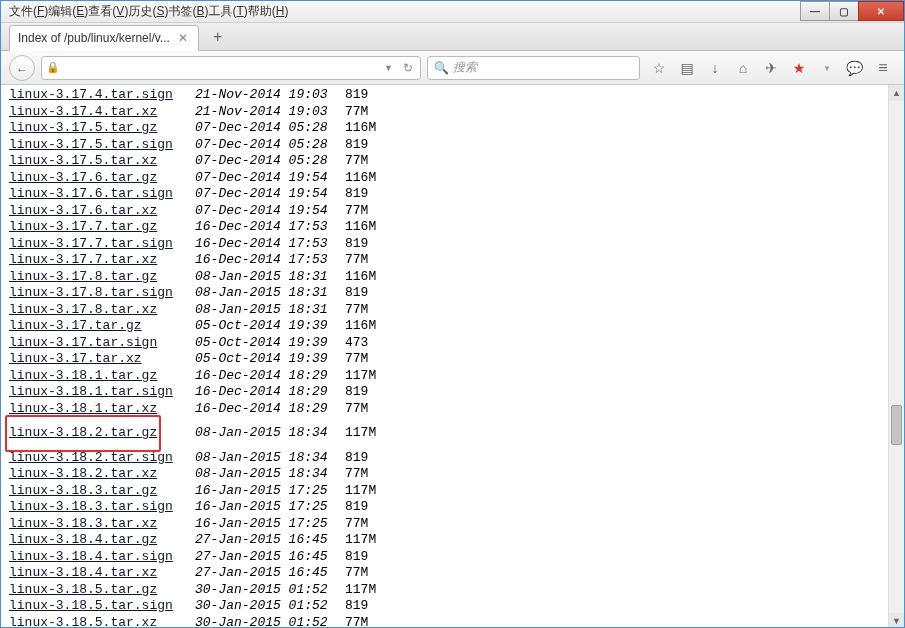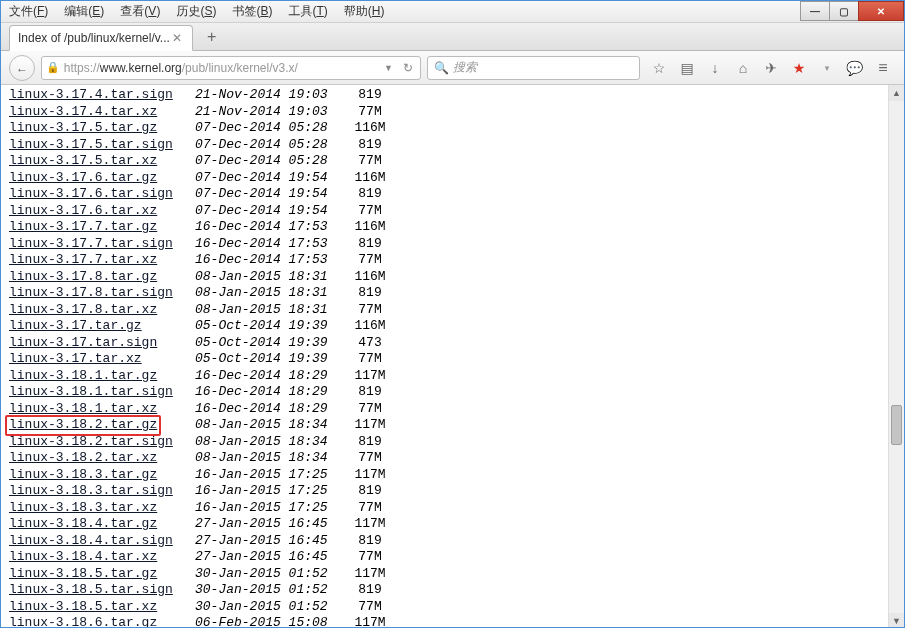--- a/index.html
+++ b/index.html
@@ -16,21 +16,21 @@
     
     .titlebar {
       height: 22px;
       background: linear-gradient(#f8f8f8, #eaeaea);
       display: flex;
       align-items: center;
       padding: 0 0 0 8px;
       border-bottom: 1px solid #d0d0d0;
       position: relative;
     }
-    .menu-items { display: flex; gap: 16px; font-size: 12px; color: #333; }
+    .menu-items { display: flex; gap: 0; font-size: 12px; color: #333; }
     .menu-item { cursor: default; }
     .menu-item u { text-decoration: underline; }
     .window-controls {
       position: absolute; right: 0; top: 0;
       display: flex; height: 22px;
     }
     .win-btn { width: 30px; height: 20px; border: 1px solid #999; background: linear-gradient(#f5f5f5,#dcdcdc); display: flex; align-items:center; justify-content:center; margin-left:-1px; }
     .win-btn.close { width: 46px; background: linear-gradient(#e06850,#c84030); border-color:#a03020; color:#fff; }
     .win-inner { font-size:10px; font-weight:bold; color:#444; }
     .win-btn.close .win-inner { color:#fff; }
@@ -45,20 +45,21 @@
       border-bottom: 1px solid #b8b8b8;
     }
     .tab {
       background: #fff;
       border: 1px solid #b8b8b8;
       border-bottom: 1px solid #fff;
       border-radius: 4px 4px 0 0;
       padding: 4px 8px;
       display: flex;
       align-items: center;
+      gap: 6px;
       font-size: 12px;
       color: #333;
       height: 26px;
       margin-bottom: -1px;
     }
     .tab-close { font-size: 12px; color: #888; cursor: default; padding: 0 2px; }
     .newtab { margin-left: 6px; font-size: 16px; color: #666; padding: 4px 8px; cursor: default; }
 
     
     .urlbar-row {
@@ -132,25 +133,25 @@
       line-height: 16.5px;
       white-space: pre;
     }
     .listing a { 
       color: #0f172a; 
       text-decoration: underline;
     }
     .row { display: block; }
     .fname { display:inline-block; width: 186px; }
     .date { display:inline-block; width: 150px; font-style: italic; }
-    .size { display:inline-block; width: 50px; text-align:center; }
+    .size { display:inline-block; width: 50px; text-align:left; }
     .highlighted .fname a {
       border: 2px solid #e03030;
       border-radius: 2px;
-      padding: 0 2px;
+      padding: 8px 2px;
       margin: -2px -4px;
       display:inline-block;
     }
   </style>
 </head>
 <body>
 
 <div class="titlebar">
   <div class="menu-items" id="menu-items">
       <span class="menu-item">文件(<u>F</u>)</span>
@@ -181,23 +182,20 @@
   </div>
   <div class="newtab">+</div>
 </div>
 
 <div class="urlbar-row">
   <div class="back-btn">
     <span>←</span>
   </div>
   <div class="urlbar">
     <span class="lock">🔒</span>
-    <span class="url-text">
-      <span>https://</span><span class="host">www.kernel.org</span><span>/pub/linux/kernel/v3.x/</span>
-    </span>
     <span class="drop">▼</span>
     <span class="reload">↻</span>
   </div>
   <div class="searchbar">
     <span class="sglass">🔍</span>
     <span>搜索</span>
   </div>
   <div class="toolbar-icons">
     <span class="ticon">☆</span>
     <span class="ticon">▤</span>

